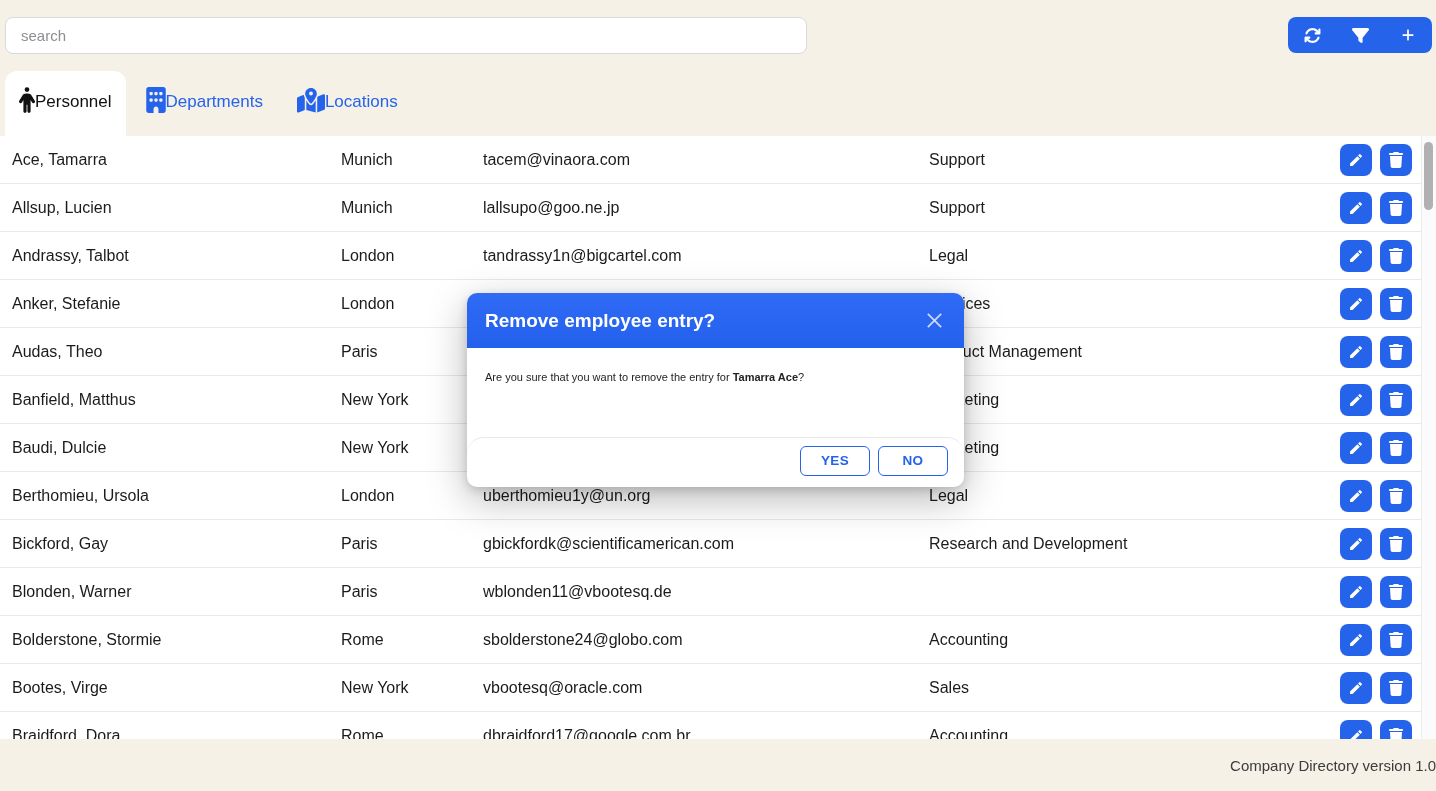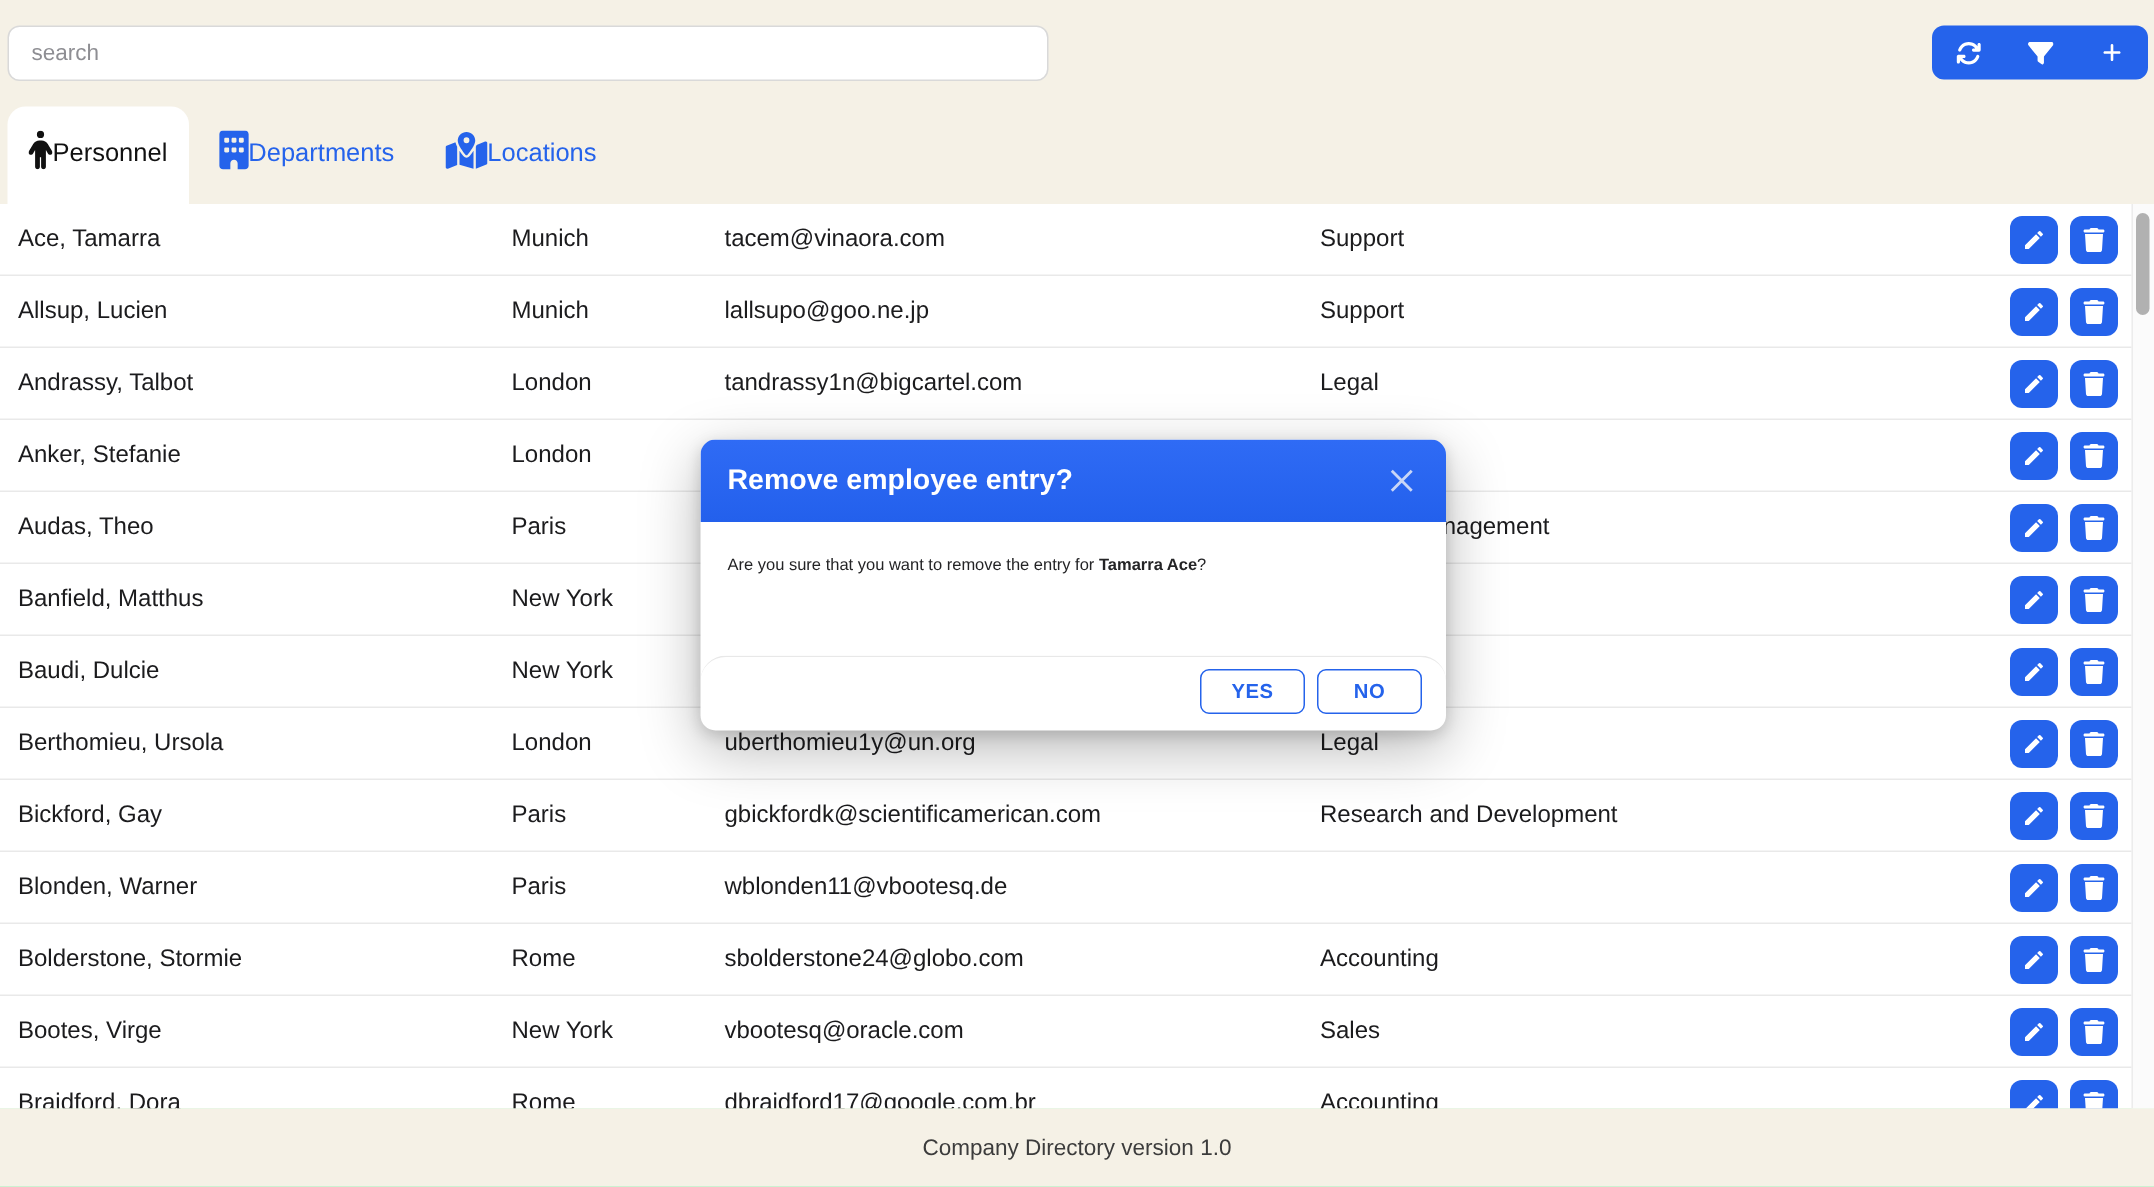--- a/index.html
+++ b/index.html
@@ -3,21 +3,21 @@
 <meta charset="utf-8">
 <style>
   * { margin:0; padding:0; box-sizing:border-box; }
   html,body { width:1436px; height:791px; overflow:hidden; }
   body {
     font-family:"Liberation Sans","DejaVu Sans",sans-serif;
     background:#f5f1e6; position:relative; color:#1b1b1d;
   }
   
   .search-input{
-    position:absolute; left:5px; top:17px; width:694px; height:37px;
+    position:absolute; left:5px; top:17px; width:802px; height:37px;
     background:#fff; border:1px solid #d9d9d9; border-radius:8px;
     padding:13px 15px; font-size:15px; color:#8b5cf6; outline:none;
     font-family:inherit;
   }
   .search-input::placeholder{ color:#8e8e93; }
   .toolbar{
     position:absolute; left:1288px; top:17px; width:144px; height:36px;
     background:#2563eb; border-radius:8px; display:flex; overflow:hidden;
   }
   .toolbar button{
@@ -41,41 +41,41 @@
   
   .table-area{
     position:absolute; left:0; top:136px; width:1436px; height:603px;
     background:#86efac; overflow:hidden;
   }
   .row{ position:relative; height:48px; border-bottom:1px solid #e9e9e9; background:#fff; }
   .cell{ position:absolute; top:0; line-height:48px; font-size:16px; color:#1b1b1d; white-space:nowrap; }
   .cell.name { left:12px; }
   .cell.city { left:341px; }
   .cell.email{ left:483px; }
-  .cell.dept { left:880px; }
+  .cell.dept { left:929px; }
   .icon-btn{
     position:absolute; top:8px; width:32px; height:32px; border:none; cursor:pointer;
     background:#2563eb; border-radius:8px; display:flex; align-items:center; justify-content:center;
   }
   .icon-btn svg{ width:16px; height:16px; fill:#fff; }
   .icon-btn.edit{ left:1340px; }
   .icon-btn.del { left:1380px; }
   
   .scroll-track{
     position:absolute; right:0; top:136px; height:603px; width:15px;
     background:#fbfbfb; border-left:1px solid #ececec;
   }
   .scroll-thumb{
     position:absolute; right:3px; top:6px; width:9px; height:68px;
     background:#b1b1b1; border-radius:5px;
   }
   
   .footer{
     position:absolute; left:0; top:739px; width:1436px; height:52px;
-    background:#f5f1e6; display:flex; align-items:center; justify-content:center;
+    background:#f5f1e6; display:flex; align-items:center; justify-content:flex-end;
     font-size:15px; color:#3c3c3c;
   }
   
   .modal{
     position:absolute; left:467px; top:293px; width:497px; height:194px;
     background:#fff; border-radius:10px;
     box-shadow:0 12px 40px rgba(0,0,0,.28), 0 3px 10px rgba(0,0,0,.15);
     z-index:50; overflow:hidden;
   }
   .modal-header{

